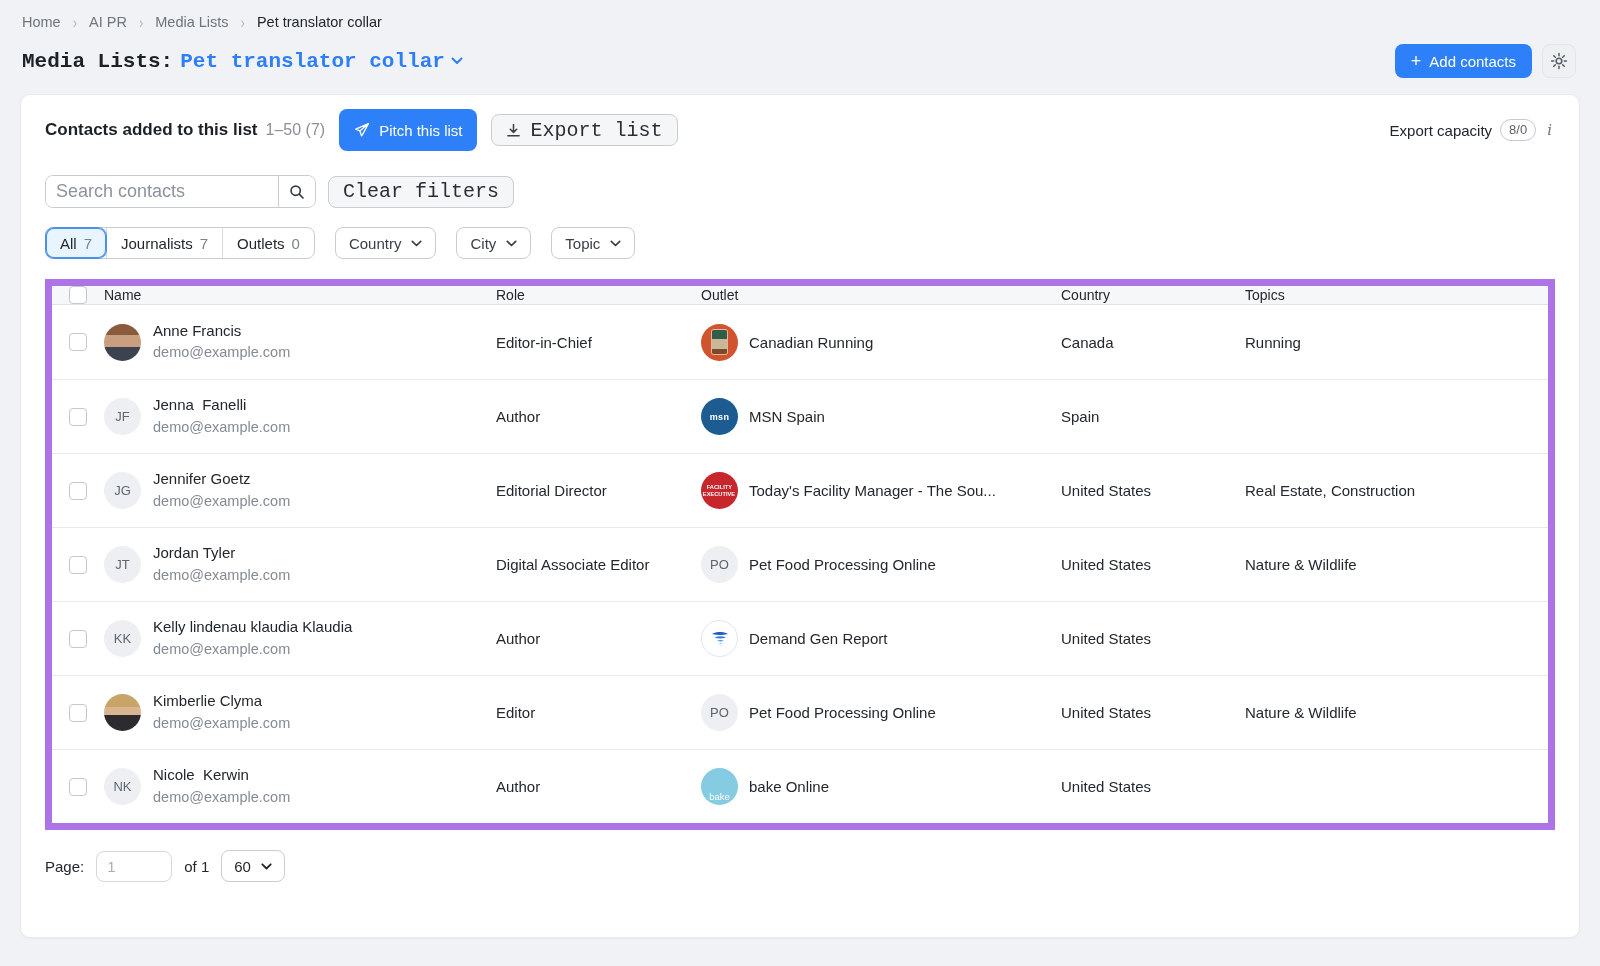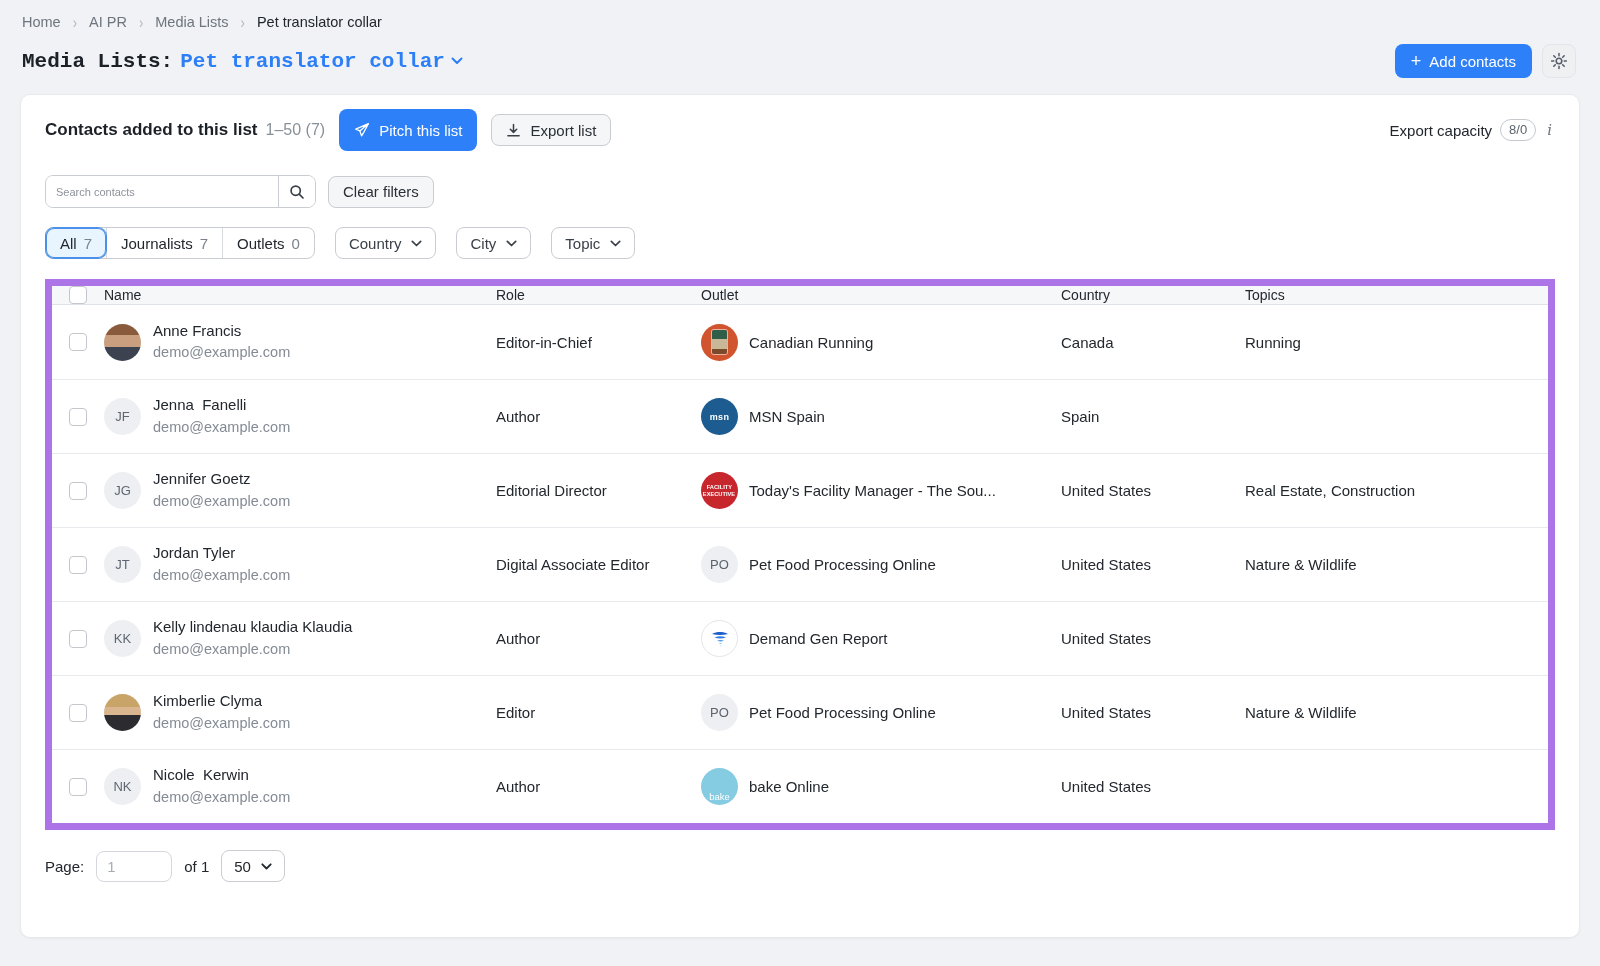--- a/index.html
+++ b/index.html
@@ -44,34 +44,34 @@
   .card-header { display:flex; align-items:center; justify-content:space-between; padding:14px 24px 0 24px; }
   .ch-left { display:flex; align-items:center; gap:14px; }
   .ch-title { font-size:17px; font-weight:bold; color:#1c2128; }
   .ch-range { font-size:16px; color:#8a9099; font-weight:normal; margin-left:-6px; }
   .btn-pitch {
     background:#2d80f8; color:#fff; border:none; border-radius:8px; font-size:15px;
     height:42px; padding:0 15px; display:inline-flex; align-items:center; gap:9px; cursor:pointer; font-family:inherit;
   }
   .btn-light {
     background:#f5f6f7; color:#2a2f36; border:1px solid #c9ccd1; border-radius:8px;
-    font-size:15px; height:32px; padding:0 14px; display:inline-flex; align-items:center; gap:9px; cursor:pointer; font-family:Liberation Sans, sans-serif;
+    font-size:20px; height:32px; padding:0 14px; display:inline-flex; align-items:center; gap:9px; cursor:pointer; font-family:Liberation Mono, monospace;
   }
   .ch-right { display:flex; align-items:center; gap:8px; font-size:15px; color:#22272e; }
   .capacity-pill {
     border:1px solid #c6c9ce; border-radius:11px; font-size:13px; color:#5c636c;
     padding:2px 8px 3px 8px; background:#fff;
   }
   .info-i { font-family:"DejaVu Serif", serif; font-style:italic; color:#6f767f; font-size:15px; cursor:pointer; padding:0 3px; }
 
   
   .search-row { display:flex; align-items:center; gap:12px; padding:24px 24px 0 24px; }
   .search-box { display:flex; width:271px; height:33px; border:1px solid #c9ccd1; border-radius:8px; overflow:hidden; background:#fff; }
   .search-box input {
-    flex:1; border:none; outline:none; padding:0 10px; font-size:11px; font-family:inherit; color:#22272e; min-width:0;
+    flex:1; border:none; outline:none; padding:0 10px; font-size:18px; font-family:inherit; color:#22272e; min-width:0;
   }
   .search-box input::placeholder { color:#8d939c; }
   .search-btn { width:37px; display:flex; align-items:center; justify-content:center; border-left:1px solid #c9ccd1; background:#fff; cursor:pointer; }
 
   .filter-row { display:flex; align-items:center; gap:20px; padding:19px 24px 0 24px; }
   .seg-group { display:flex; align-items:stretch; height:32px; border:1px solid #c9ccd1; border-radius:8px; background:#fff; }
   .seg { display:flex; align-items:center; gap:7px; padding:0 14px; font-size:15px; color:#22272e; cursor:pointer; border-left:1px solid #d7dadd; }
   .seg:first-child { border-left:none; }
   .seg .cnt { color:#7b828c; }
   .seg.selected {
@@ -431,19 +431,19 @@
     <div></div>
   </div>
 </div>
   </div>
 
   <div class="pagination">
     <span>Page:</span>
     <input class="page-input" type="text" value="1" style="">
     <span>of 1</span>
     <span class="size-select">
-      <span>50</span>
+      <span>60</span>
       <svg width="11" height="7" viewBox="0 0 11 7">
           <path d="M1.3 1.3 5.5 5.5 9.7 1.3" fill="none" stroke="#22272e" stroke-width="1.8" stroke-linecap="round" stroke-linejoin="round"></path>
         </svg>
     </span>
   </div>
 </div>
 
 </body></html>

